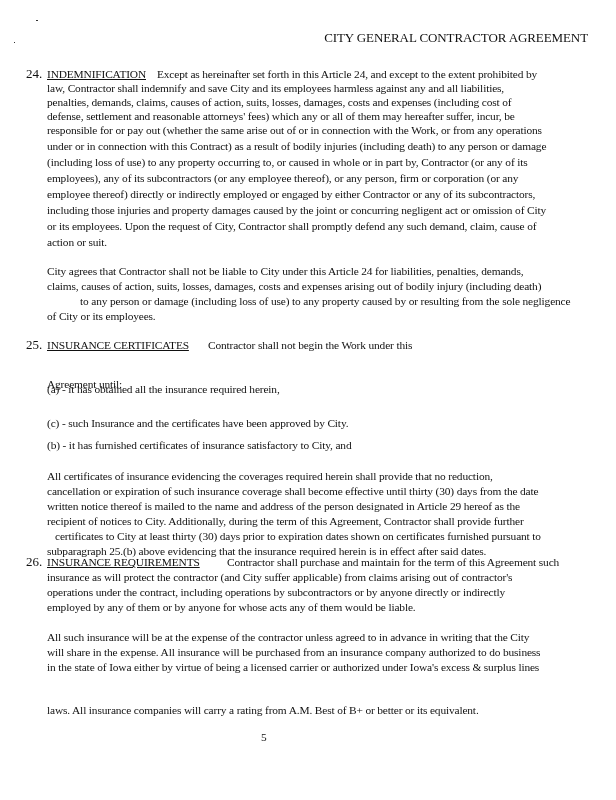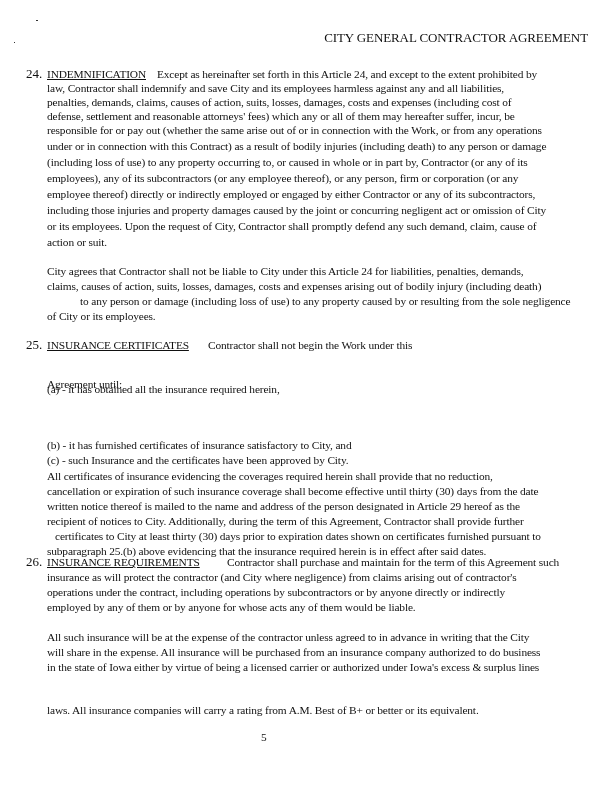--- a/index.html
+++ b/index.html
@@ -43,35 +43,35 @@
 </div>
 
 <div>
   <span class="num" style="left:26px;top:338px;">25.</span>
   <span class="line u" style="left:47px;top:338px;">INSURANCE CERTIFICATES</span>
   <span class="line" style="left:208px;top:338px;">Contractor shall not begin the Work under this</span>
   <span class="line" style="left:47px;top:353px;margin-top:24px;">Agreement until:</span>
 
   <span class="line" style="left:47px;top:382px;">(a) - it has obtained all the insurance required herein,</span>
   <span class="line" style="left:47px;top:398px;margin-top:40px;">(b) - it has furnished certificates of insurance satisfactory to City, and</span>
-  <span class="line" style="left:47px;top:453px;">(c) - such Insurance and the certificates have been approved by City.</span>
+  <span class="line" style="left:47px;top:416px;">(c) - such Insurance and the certificates have been approved by City.</span>
 
   <span class="line" style="left:47px;top:469px;">All certificates of insurance evidencing the coverages required herein shall provide that no reduction,</span>
   <span class="line" style="left:47px;top:484px;">cancellation or expiration of such insurance coverage shall become effective until thirty (30) days from the date</span>
   <span class="line" style="left:47px;top:499px;">written notice thereof is mailed to the name and address of the person designated in Article 29 hereof as the</span>
   <span class="line" style="left:47px;top:514px;">recipient of notices to City.  Additionally, during the term of this Agreement, Contractor shall provide further</span>
   <span class="line" style="left:55px;top:529px;">certificates to City at least thirty (30) days prior to expiration dates shown on certificates furnished pursuant to</span>
   <span class="line" style="left:47px;top:544px;">subparagraph 25.(b) above evidencing that the insurance required herein is in effect after said dates.</span>
 </div>
 
 <div>
   <span class="num" style="left:26px;top:555px;">26.</span>
   <span class="line u" style="left:47px;top:555px;">INSURANCE REQUIREMENTS</span>
   <span class="line" style="left:227px;top:555px;">Contractor shall purchase and maintain for the term of this Agreement  such</span>
-  <span class="line" style="left:47px;top:570px;">insurance as will protect the contractor (and City where negligence) from claims arising out of contractor's</span>
+  <span class="line" style="left:47px;top:570px;">insurance as will protect the contractor (and City suffer applicable) from claims arising out of contractor's</span>
   <span class="line" style="left:47px;top:585px;">operations under the contract, including operations by subcontractors or by anyone directly or indirectly</span>
   <span class="line" style="left:47px;top:600px;">employed by any of them or by anyone for whose acts any of them would be liable.</span>
 
   <span class="line" style="left:47px;top:630px;">All such insurance will be at the expense of the contractor unless agreed to in advance in writing that the City</span>
   <span class="line" style="left:47px;top:645px;">will share in the expense.  All insurance will be purchased from an insurance company authorized to do business</span>
   <span class="line" style="left:47px;top:660px;">in the state of Iowa either by virtue of being a licensed carrier or authorized under Iowa's excess &amp; surplus lines</span>
   <span class="line" style="left:47px;top:675px;margin-top:28px;">laws.  All insurance companies will carry a rating from A.M. Best of B+ or better or its equivalent.</span>
 </div>
 
 <div class="pagenum">5</div>

